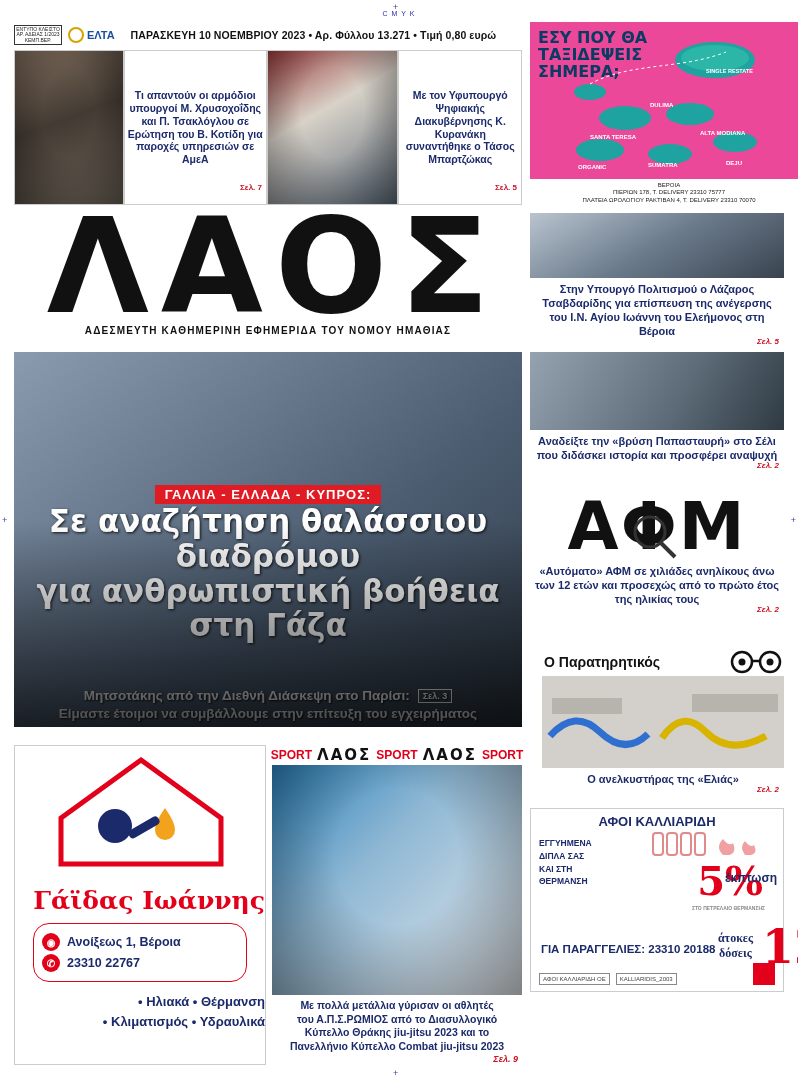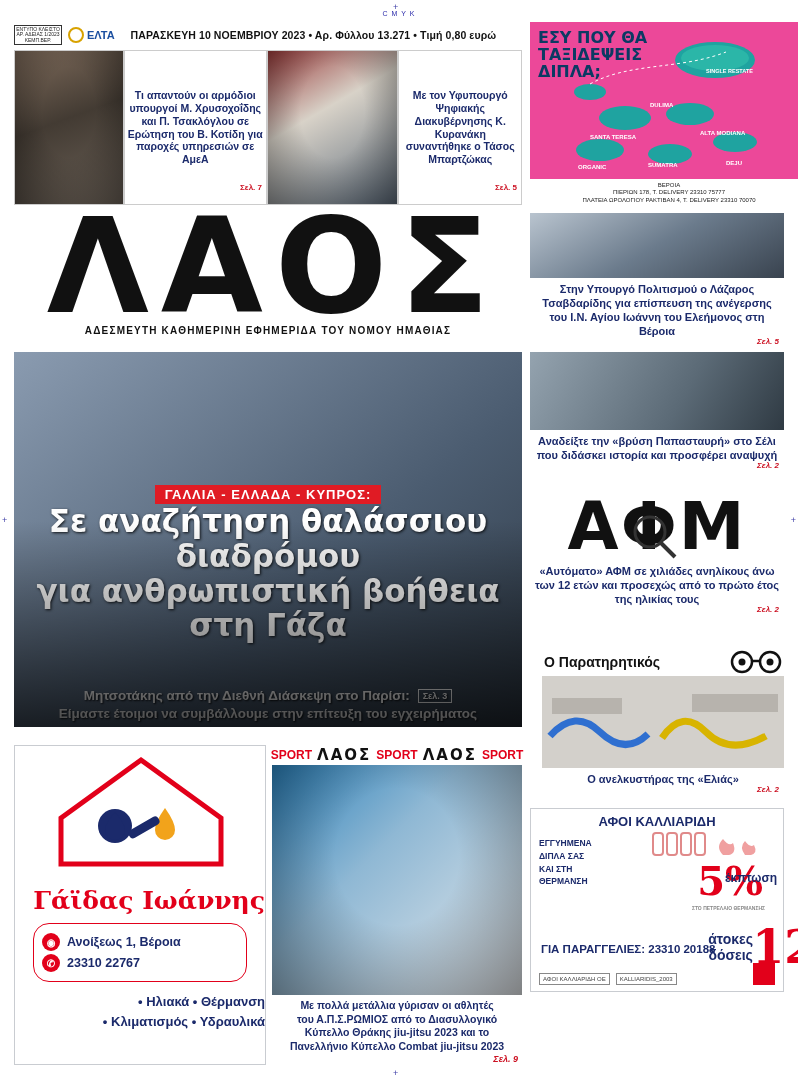--- a/index.html
+++ b/index.html
@@ -78,21 +78,21 @@
   .obs-t { font-size:14px; font-weight:bold; color:#111; padding:2px 0 2px 2px; display:flex; align-items:center; justify-content:space-between;}
   .graf { width:100%; height:92px; background:#cfcfcf; overflow:hidden; position:relative;}
 
   .kall { position:absolute; left:530px; top:808px; width:254px; height:184px; border:1px solid #c9ccd1; background:#fff;}
   .kall-t { text-align:center; font-size:13px; font-weight:bold; color:#1b2a6b; padding:5px 0 2px;}
   .kall-l { position:absolute; left:8px; top:28px; width:92px; font-size:8.5px; font-weight:bold; color:#1b2a6b; line-height:1.5;}
   .pct { position:absolute; right:20px; top:48px; font-size:40px; font-weight:bold; color:#e2001a; font-family:"DejaVu Serif", serif;}
   .pct-sub { position:absolute; right:22px; top:92px; font-size:11px; color:#1b2a6b; font-weight:bold;}
   .doseis { position:absolute; right:30px; top:122px; text-align:center;}
   .doseis .n { font-size:46px; font-weight:bold; color:#e2001a; font-family:"DejaVu Serif", serif; line-height:.9;}
-  .doseis .l { font-size:14px; color:#1b2a6b; font-weight:bold;}
+  .doseis .l { font-size:12px; color:#1b2a6b; font-weight:bold;font-family:Liberation Serif, serif;}
   .kall-order { position:absolute; left:10px; bottom:36px; font-size:11.5px; font-weight:bold; color:#1b2a6b;}
   .kall-foot { position:absolute; left:8px; right:8px; bottom:6px; display:flex; align-items:center; gap:6px; font-size:6px; color:#444;}
   .kall-mark { position:absolute; right:8px; bottom:6px; width:22px; height:22px; background:#e2001a;}
 
   
   .ph1{background:linear-gradient(160deg,#7d6a5a 0%,#433b33 45%,#6c6258 100%);}
   .ph2{background:linear-gradient(150deg,#9a3b3b 0%,#d8d2c8 40%,#5d6b7a 100%);}
   .ph3{background:linear-gradient(140deg,#8a9bb0 0%,#4b5c70 60%,#2f3a46 100%);}
   .ph4{background:linear-gradient(150deg,#b9c4cf 0%,#6b7b8c 50%,#39434f 100%);}
   .ph5{background:linear-gradient(120deg,#94a3af 0%,#5b6a76 60%,#2f3a43 100%);}
@@ -207,21 +207,21 @@
       <ellipse cx="160" cy="92" rx="24" ry="11" fill="#1fa3a0"></ellipse>
       <ellipse cx="70" cy="128" rx="24" ry="11" fill="#1fa3a0"></ellipse>
       <ellipse cx="140" cy="132" rx="22" ry="10" fill="#1fa3a0"></ellipse>
       <ellipse cx="205" cy="120" rx="22" ry="10" fill="#1fa3a0"></ellipse>
       <ellipse cx="60" cy="70" rx="16" ry="8" fill="#1fa3a0"></ellipse>
       <path d="M60 62 C100 40 150 48 196 30" stroke="#fff" stroke-width="1" fill="none" stroke-dasharray="3 3"></path>
     </svg>
     <div class="travel-t">
       <div>ΕΣΥ ΠΟΥ ΘΑ</div>
       <div>ΤΑΞΙΔΕΨΕΙΣ</div>
-      <div>ΔΙΠΛΑ;</div>
+      <div>ΣΗΜΕΡΑ;</div>
     </div>
     <div style="position:absolute;left:120px;top:80px;font-size:6px;color:#fff;font-weight:bold;">DULIMA</div>
     <div style="position:absolute;left:60px;top:112px;font-size:6px;color:#fff;font-weight:bold;">SANTA TERESA</div>
     <div style="position:absolute;left:170px;top:108px;font-size:6px;color:#fff;font-weight:bold;">ALTA MODIANA</div>
     <div style="position:absolute;left:48px;top:142px;font-size:6px;color:#fff;font-weight:bold;">ORGANIC</div>
     <div style="position:absolute;left:118px;top:140px;font-size:6px;color:#fff;font-weight:bold;">SUMATRA</div>
     <div style="position:absolute;left:196px;top:138px;font-size:6px;color:#fff;font-weight:bold;">DEJU</div>
     <div style="position:absolute;left:176px;top:46px;font-size:5.5px;color:#fff;font-weight:bold;">SINGLE RESTATE</div>
     <div class="travel-foot">
       <div>ΒΕΡΟΙΑ</div>

